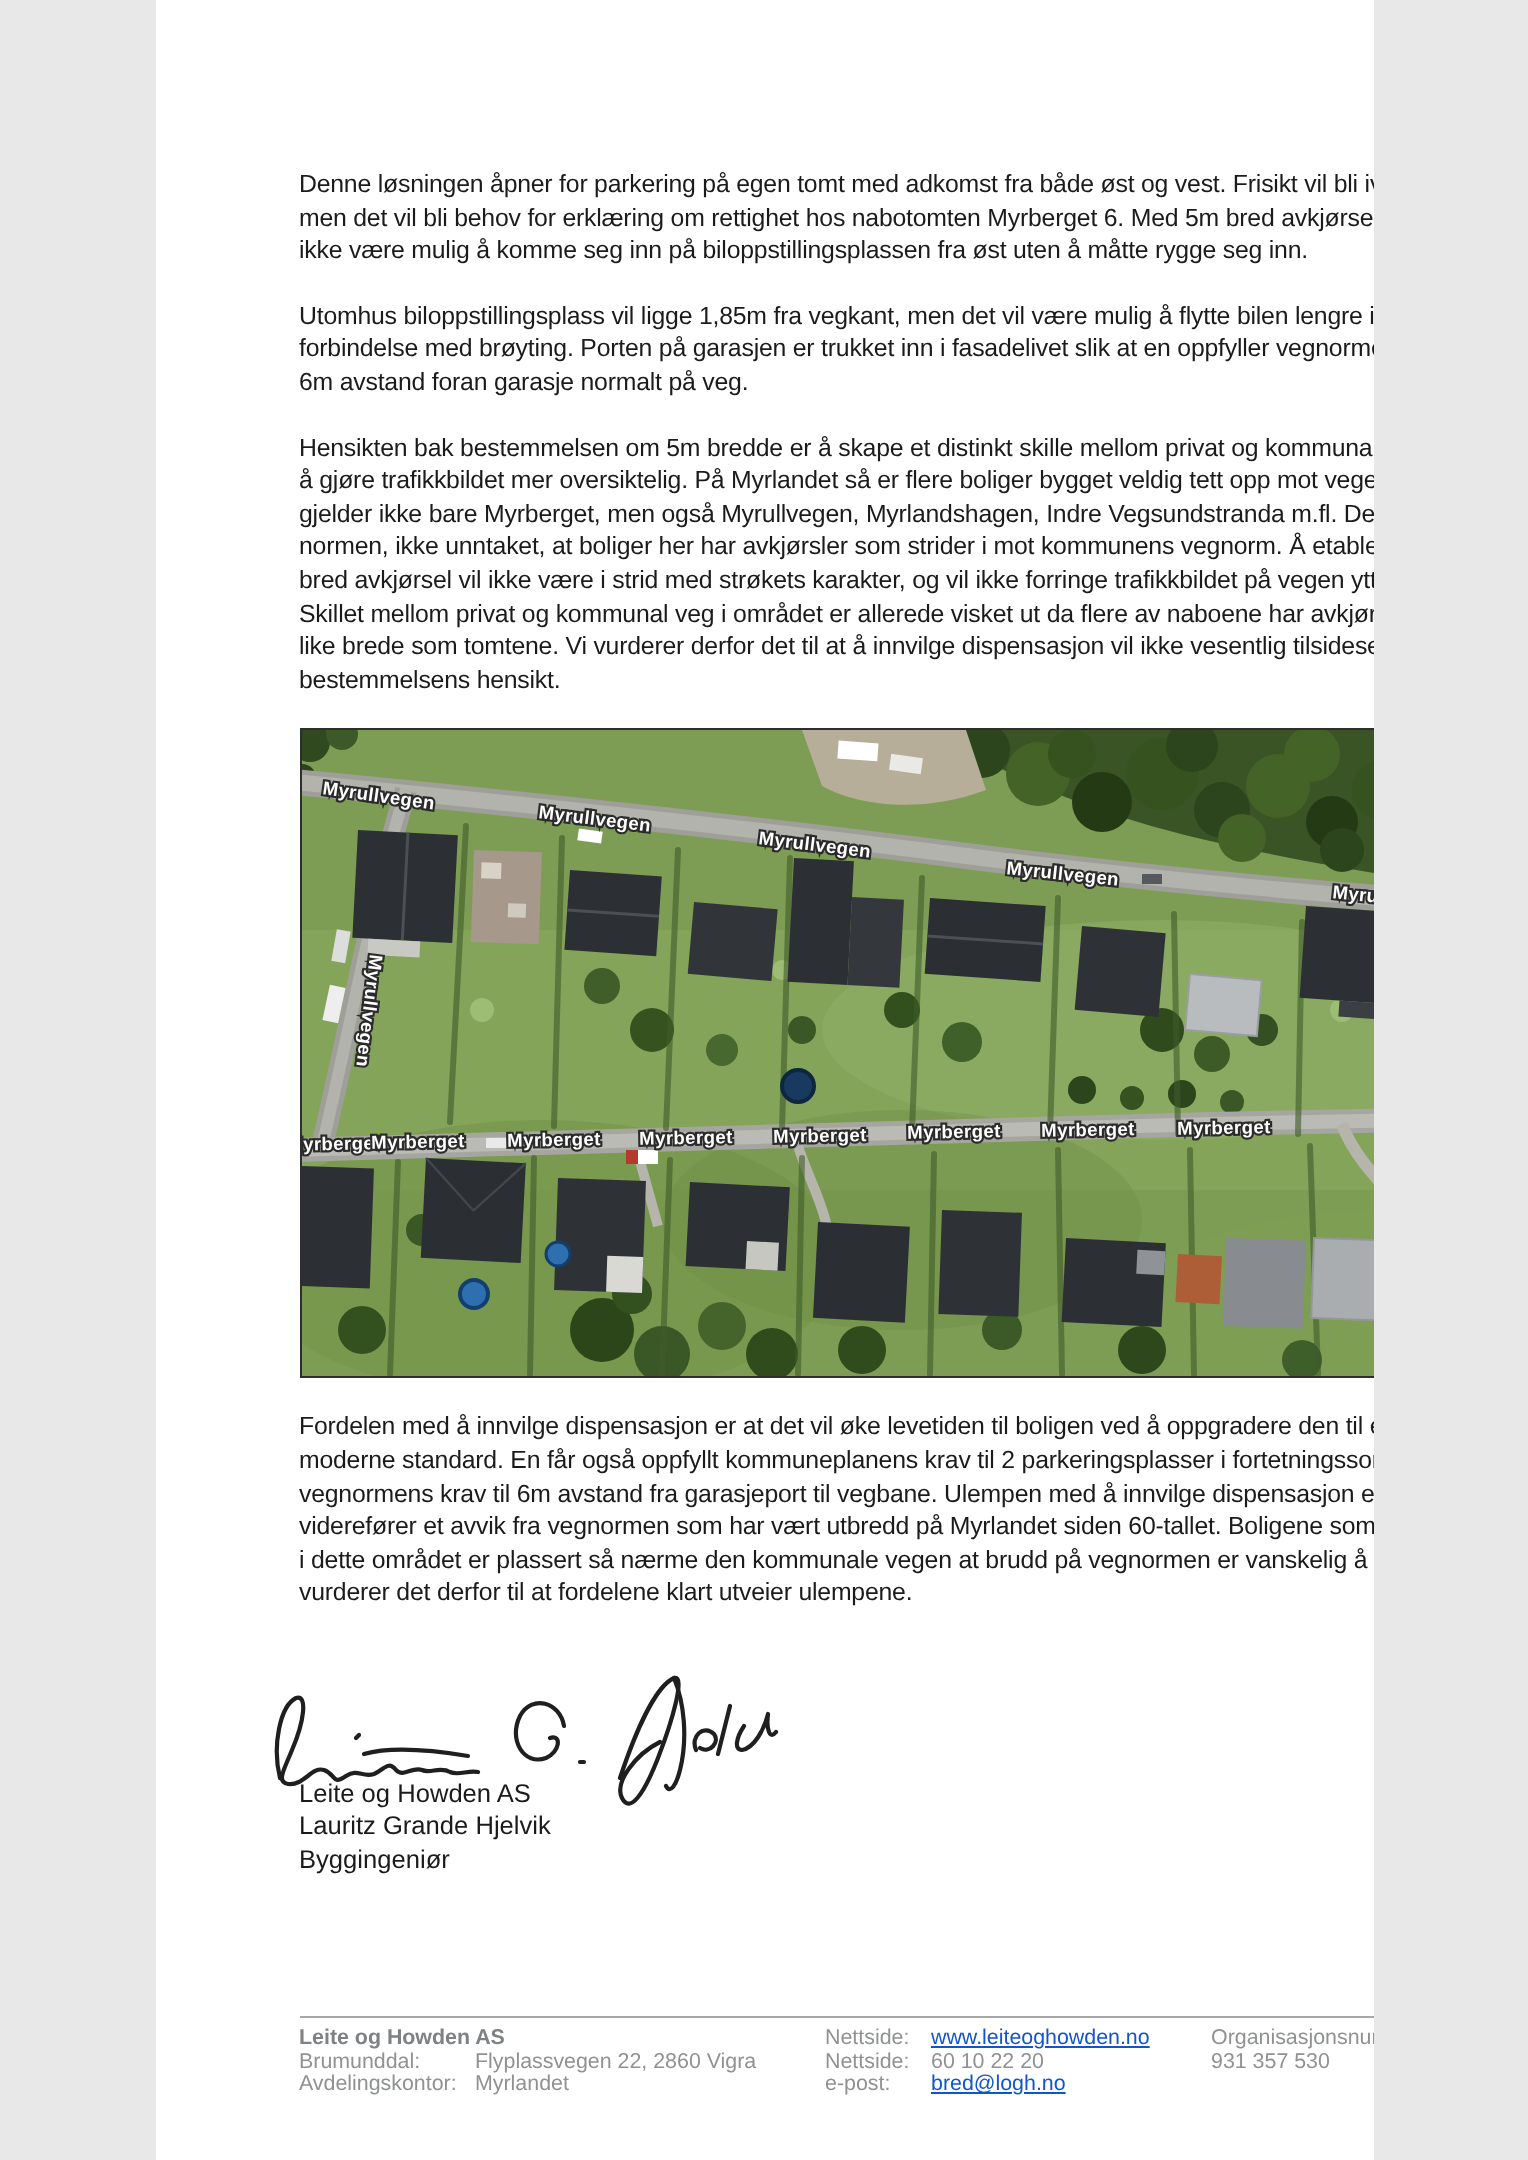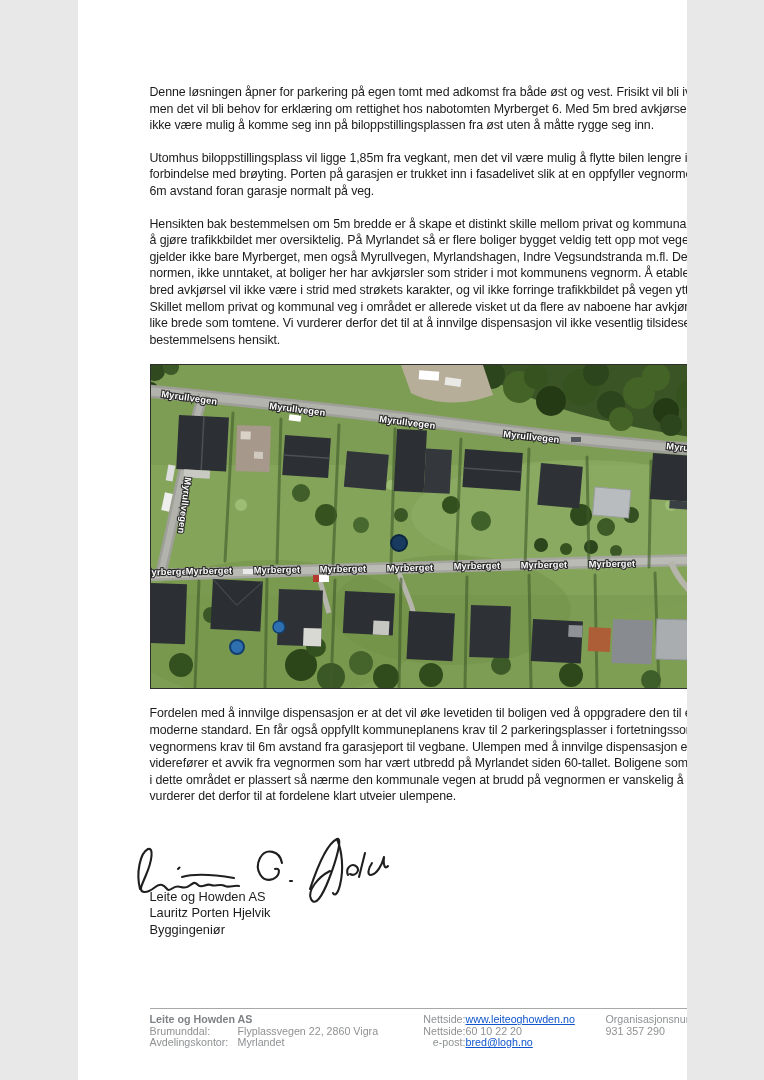--- a/index.html
+++ b/index.html
@@ -17,21 +17,21 @@
   .sig-text{position:absolute;left:0;top:62px;font-size:12.8px;line-height:16.5px;}
   .footer{position:absolute;left:72px;top:1008px;width:641px;border-top:1px solid #a8a8a8;
           padding-top:5px;font-size:10.7px;line-height:11.5px;color:#8f9193;}
   .f-cols{display:flex;align-items:flex-start;}
   .f-col1{width:263px;}
   .f-col2{width:193px;}
   .f-col3{width:130px;}
   .f-row{display:flex;}
   .f-company{font-weight:bold;color:#7f8285;}
   .f-label1{display:inline-block;width:88px;}
-  .f-label2{display:inline-block;width:53px;text-align:right;}
+  .f-label2{display:inline-block;width:53px;}
   a.f-link{color:#1155cc;cursor:pointer;}
   .page-num{position:absolute;right:0;top:30px;color:#1a1a1a;font-weight:normal;font-size:10.8px;}
 </style>
 </head>
 <body>
 
 <div class="page">
   <div class="content">
 
     <p class="body">Denne løsningen åpner for parkering på egen tomt med adkomst fra både øst og vest. Frisikt vil bli ivaretatt,
@@ -297,21 +297,21 @@
         <path d="M50,50 C64,46 84,48 102,51"></path>
         <path d="M46,42 l1.5,-1.5"></path>
         <path d="M150,36 C148,24 134,20 128,31 C122,43 130,56 141,52 C148,49 149,40 143,42"></path>
         <path d="M158,54 l2,0"></path>
         <path d="M178,62 C186,38 196,16 205,12 C211,10 204,34 197,52 C190,70 183,80 179,72 C175,64 186,50 198,44"></path>
         <path d="M205,12 C210,24 212,42 208,58 C206,66 203,70 201,66"></path>
         <path d="M216,48 C213,41 220,35 225,40 C228,44 223,50 218,47 M233,26 L227,50 M240,36 C236,42 235,48 239,48 C245,47 250,38 252,30 C251,38 253,43 256,39"></path>
       </svg>
       <div class="sig-text">
         <div>Leite og Howden AS</div>
-        <div>Lauritz Porten Hjelvik</div>
+        <div>Lauritz Grande Hjelvik</div>
         <div>Byggingeniør</div>
       </div>
     </div>
   </div>
 
   <div class="footer">
     <div class="f-cols">
       <div class="f-col1">
         <div class="f-company">Leite og Howden AS</div>
         <div class="f-row">
@@ -332,18 +332,18 @@
           <span class="f-label2">Nettside:</span>
           <span>60 10 22 20</span>
         </div>
         <div class="f-row">
           <span class="f-label2">e-post:</span>
           <a class="f-link" href="#">bred@logh.no</a>
         </div>
       </div>
       <div class="f-col3">
         <div>Organisasjonsnummer</div>
-        <div>931 357 290</div>
+        <div>931 357 530</div>
       </div>
     </div>
     <div class="page-num">Side 2 av 2</div>
   </div>
 </div>
 
 </body></html>

